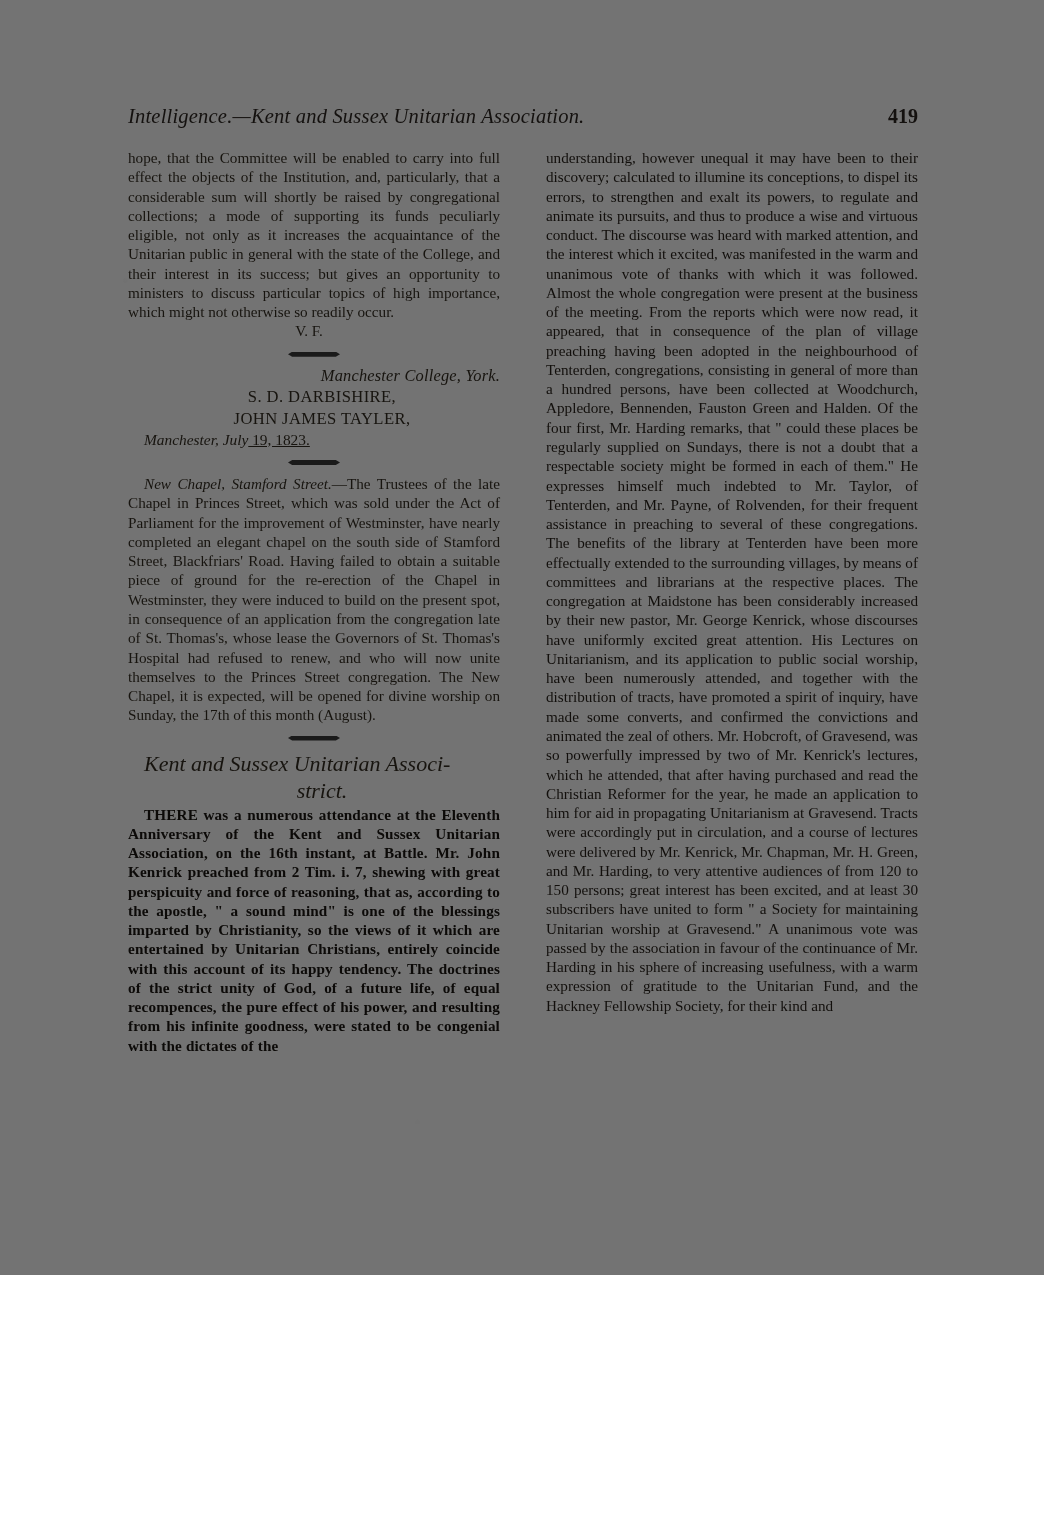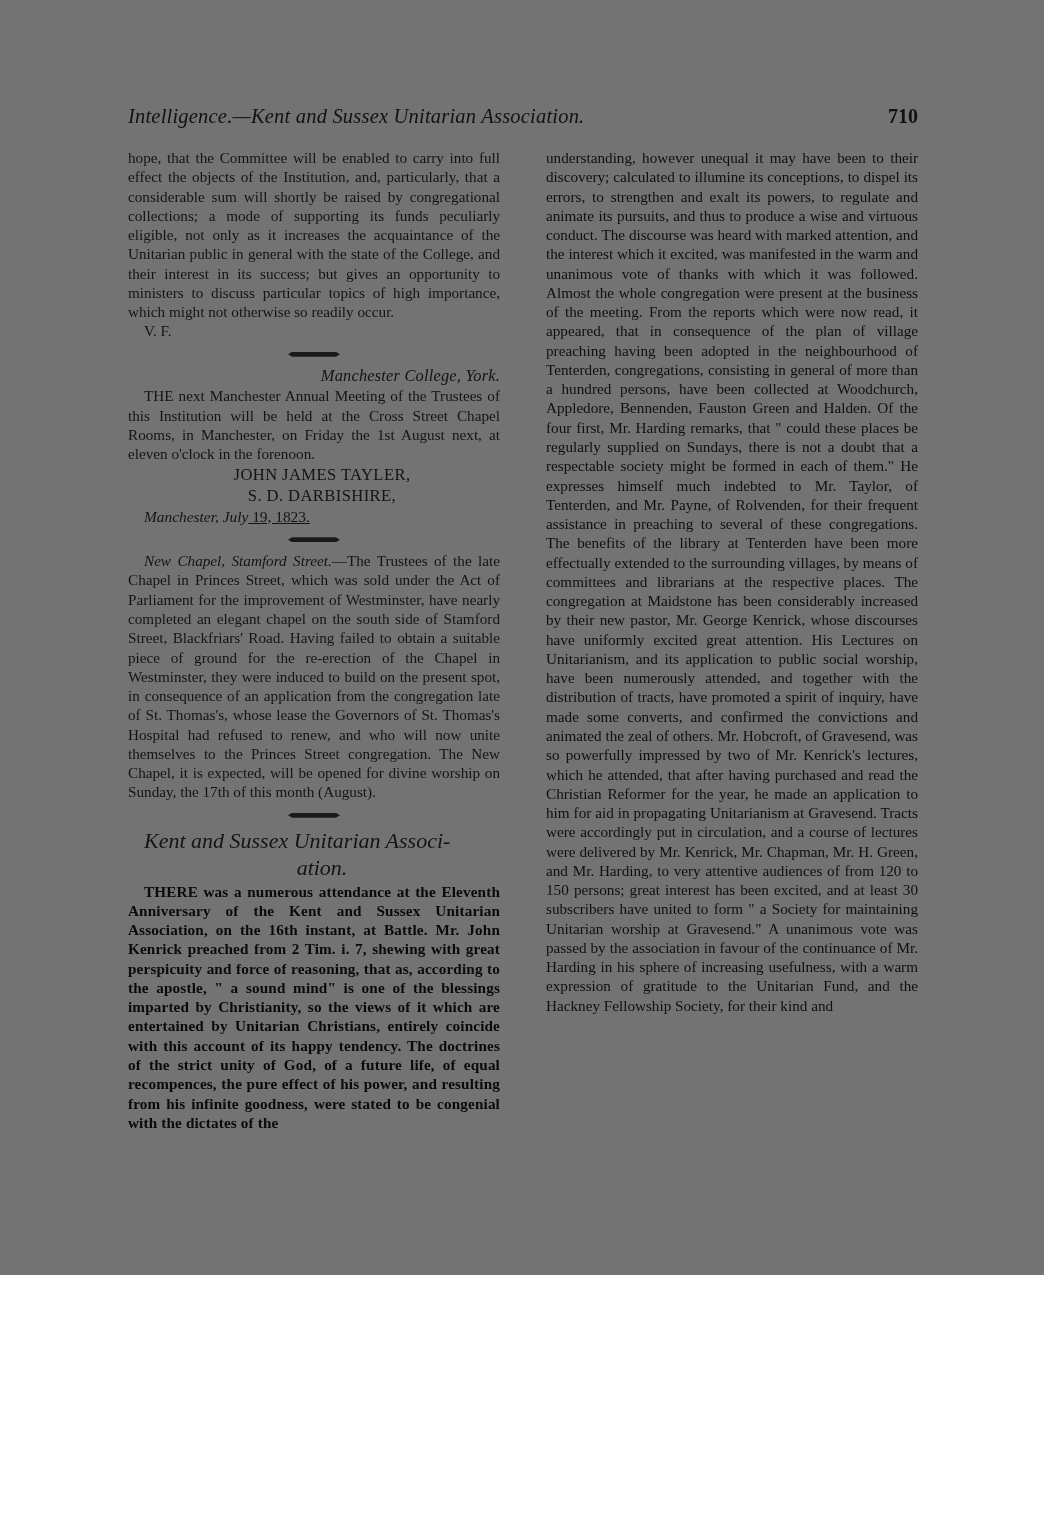--- a/index.html
+++ b/index.html
@@ -75,21 +75,21 @@
   .col p {
     margin: 0;
     text-indent: 16px;
     hyphens: auto;
   }
   .col p.no-indent {
     text-indent: 0;
   }
   .sig-right {
     margin: 0;
-    text-align: left;
+    text-align: center;
     padding-right: 26px;
     text-indent: 0;
     margin-top: 1px;
   }
   .sec-head {
     text-align: right;
     font-style: italic;
     font-size: 16.4px;
     margin: 6px 0 4px 0;
     text-indent: 0;
@@ -148,49 +148,48 @@
   .blur-lite { filter: blur(0.18px); }
   .blur-more { filter: blur(0.35px); }
 </style>
 </head>
 <body>
 
 <div class="page">
 
   <div class="header">
     <div class="running-title">Intelligence.—Kent and Sussex Unitarian Association.</div>
-    <div class="folio">710</div>
+    <div class="folio">419</div>
   </div>
 
   <div class="columns">
 
     <div class="col">
 
       <p class="no-indent fade-1">hope, that the Committee will be enabled to carry into full effect the objects of the Institution, and, particularly, that a considerable sum will shortly be raised by congregational collections; a mode of supporting its funds peculiarly eligible, not only as it increases the acquaintance of the Unitarian public in general with the state of the College, and their interest in its success; but gives an opportunity to ministers to discuss particular topics of high importance, which might not otherwise so readily occur.</p>
       <p class="sig-right">V. F.</p>
 
       <div class="ornament"></div>
 
       <p class="sec-head">Manchester College, York.</p>
-      <p>THE next Manchester Annual Meeting of the Trustees of this Institution will be held at the Cross Street Chapel Rooms, in Manchester, on Friday the 1st August next, at eleven o'clock in the forenoon.</p>
       <p class="names">
+        <span class="nm">S. D. DARBISHIRE,</span>
         <span class="nm">JOHN JAMES TAYLER,</span>
-        <span class="nm">S. D. DARBISHIRE,</span>
       </p>
       <p class="dateline"><span>Manchester, July</span><span class="rom"> 19, 1823.</span></p>
 
       <div class="ornament"></div>
 
       <p><span class="run-in-head">New Chapel, Stamford Street.</span><span>—The Trustees of the late Chapel in Princes Street, which was sold under the Act of Parliament for the improvement of Westminster, have nearly completed an elegant chapel on the south side of Stamford Street, Blackfriars' Road. Having failed to obtain a suitable piece of ground for the re-erection of the Chapel in Westminster, they were induced to build on the present spot, in consequence of an application from the congregation late of St. Thomas's, whose lease the Governors of St. Thomas's Hospital had refused to renew, and who will now unite themselves to the Princes Street congregation. The New Chapel, it is expected, will be opened for divine worship on Sunday, the 17th of this month (August).</span></p>
 
       <div class="ornament"></div>
 
       <p class="sec-head-left blur-lite">
         <span>Kent and Sussex Unitarian Associ-</span>
-        <span class="ital-center">ation.</span>
+        <span class="ital-center">strict.</span>
       </p>
       <p class="fade-3 blur-more">THERE was a numerous attendance at the Eleventh Anniversary of the Kent and Sussex Unitarian Association, on the 16th instant, at Battle. Mr. John Kenrick preached from 2 Tim. i. 7, shewing with great perspicuity and force of reasoning, that as, according to the apostle, " a sound mind" is one of the blessings imparted by Christianity, so the views of it which are entertained by Unitarian Christians, entirely coincide with this account of its happy tendency. The doctrines of the strict unity of God, of a future life, of equal recompences, the pure effect of his power, and resulting from his infinite goodness, were stated to be congenial with the dictates of the</p>
 
     </div>
 
     <div class="col">
       <p class="no-indent fade-2 blur-lite">understanding, however unequal it may have been to their discovery; calculated to illumine its conceptions, to dispel its errors, to strengthen and exalt its powers, to regulate and animate its pursuits, and thus to produce a wise and virtuous conduct. The discourse was heard with marked attention, and the interest which it excited, was manifested in the warm and unanimous vote of thanks with which it was followed. Almost the whole congregation were present at the business of the meeting. From the reports which were now read, it appeared, that in consequence of the plan of village preaching having been adopted in the neighbourhood of Tenterden, congregations, consisting in general of more than a hundred persons, have been collected at Woodchurch, Appledore, Bennenden, Fauston Green and Halden. Of the four first, Mr. Harding remarks, that " could these places be regularly supplied on Sundays, there is not a doubt that a respectable society might be formed in each of them." He expresses himself much indebted to Mr. Taylor, of Tenterden, and Mr. Payne, of Rolvenden, for their frequent assistance in preaching to several of these congregations. The benefits of the library at Tenterden have been more effectually extended to the surrounding villages, by means of committees and librarians at the respective places. The congregation at Maidstone has been considerably increased by their new pastor, Mr. George Kenrick, whose discourses have uniformly excited great attention. His Lectures on Unitarianism, and its application to public social worship, have been numerously attended, and together with the distribution of tracts, have promoted a spirit of inquiry, have made some converts, and confirmed the convictions and animated the zeal of others. Mr. Hobcroft, of Gravesend, was so powerfully impressed by two of Mr. Kenrick's lectures, which he attended, that after having purchased and read the Christian Reformer for the year, he made an application to him for aid in propagating Unitarianism at Gravesend. Tracts were accordingly put in circulation, and a course of lectures were delivered by Mr. Kenrick, Mr. Chapman, Mr. H. Green, and Mr. Harding, to very attentive audiences of from 120 to 150 persons; great interest has been excited, and at least 30 subscribers have united to form " a Society for maintaining Unitarian worship at Gravesend." A unanimous vote was passed by the association in favour of the continuance of Mr. Harding in his sphere of increasing usefulness, with a warm expression of gratitude to the Unitarian Fund, and the Hackney Fellowship Society, for their kind and</p>
     </div>
 
   </div>

